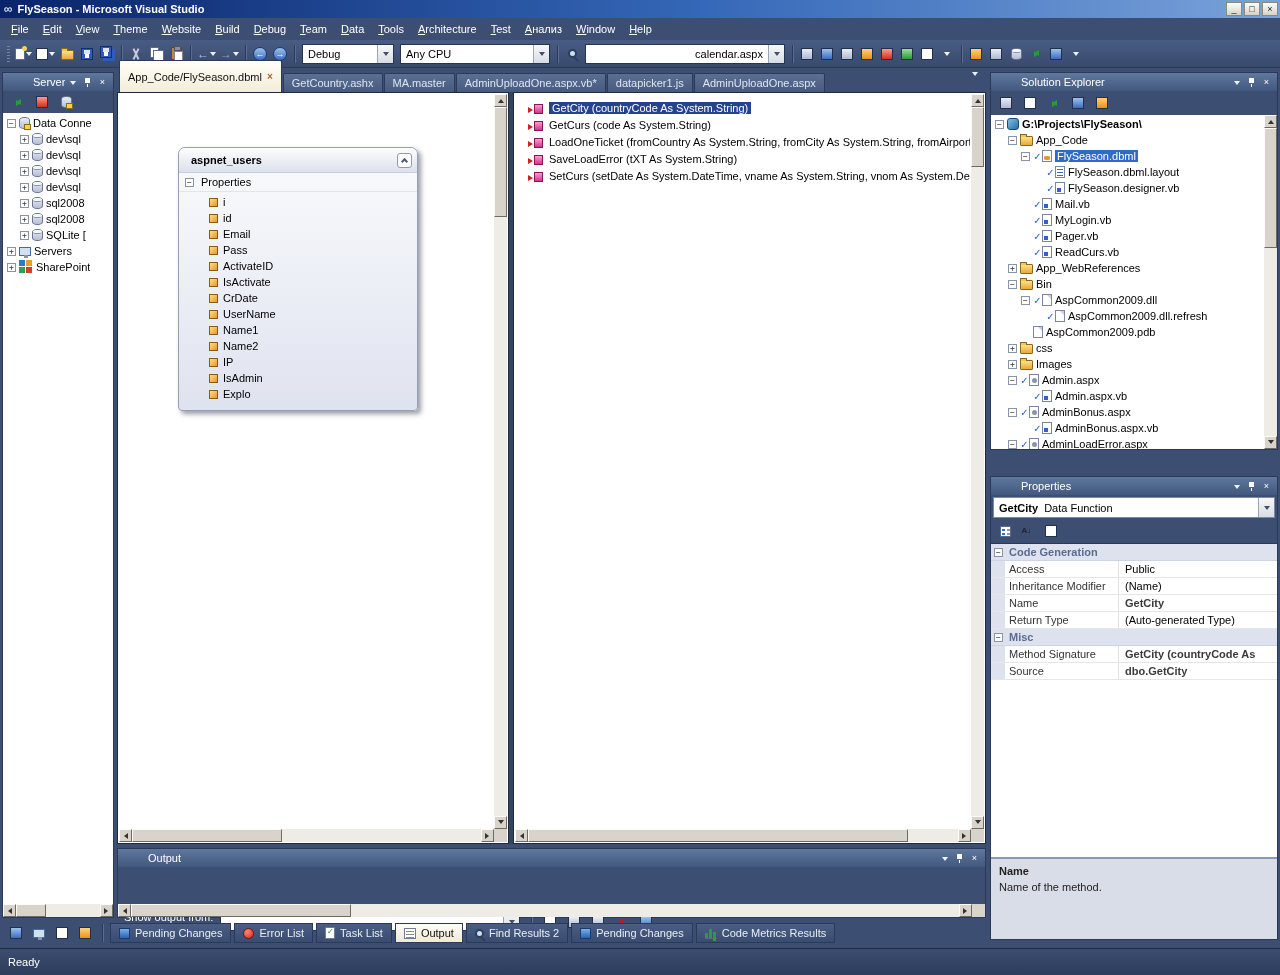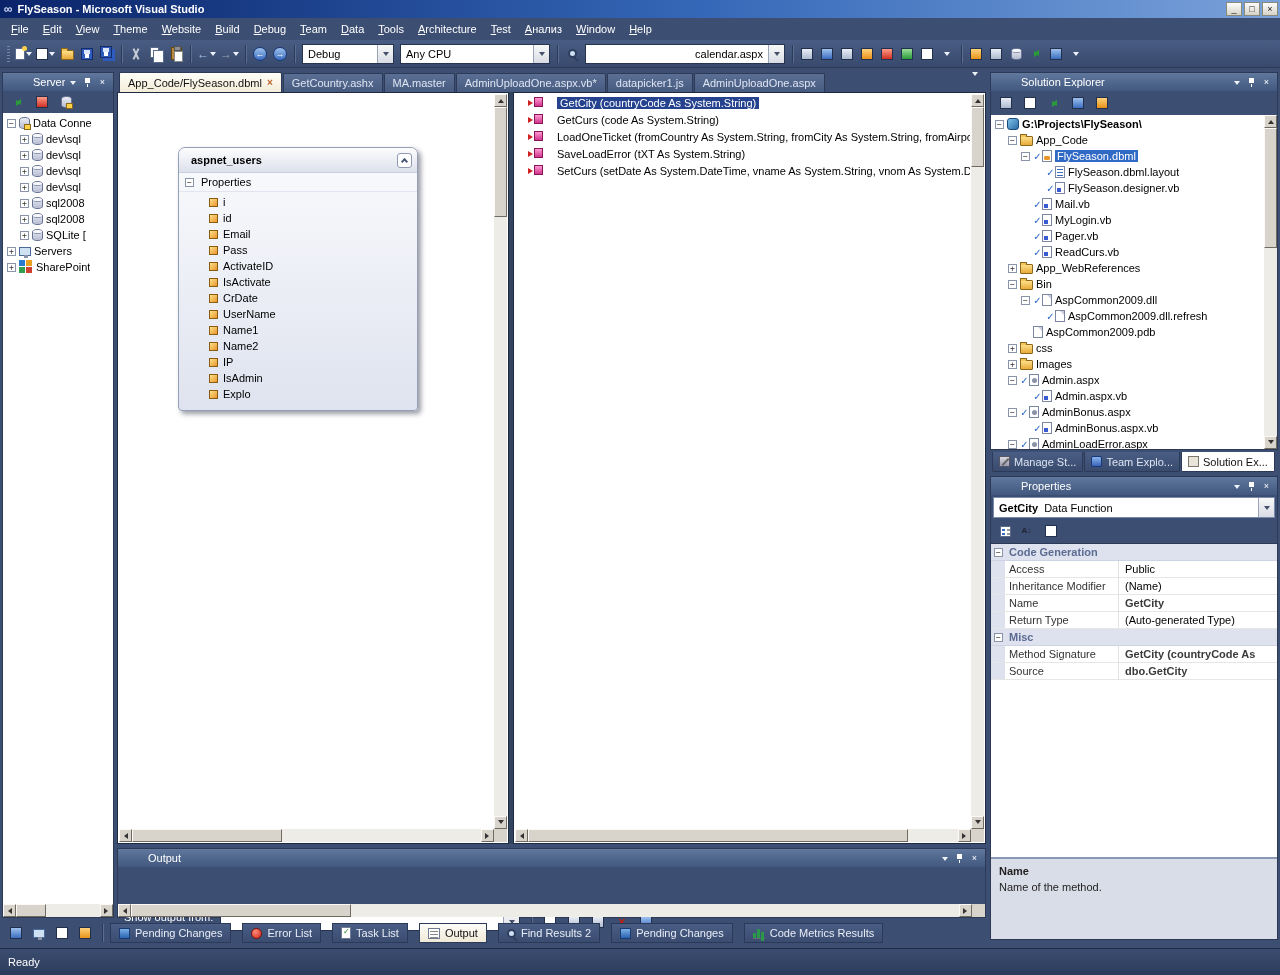--- a/index.html
+++ b/index.html
@@ -60,21 +60,21 @@
   .exp-space{width:12px;flex:none;}
   .check{color:#2a66cc;font-weight:bold;font-size:10px;width:9px;flex:none;text-align:center;}
   .tree-label{margin-left:3px;overflow:hidden;}
   .tree-label.bold{font-weight:bold;}
   .tree-label.sel-label{background:#316ac5;color:#fff;padding:0 2px;}
 
   
   .center-dock{position:absolute;left:117px;top:72px;width:869px;height:846px;}
   .doc-tabs{position:absolute;left:0;top:0;right:0;height:20px;display:flex;align-items:flex-end;gap:1px;padding-left:2px;}
   .doc-tab{height:19px;display:flex;align-items:center;gap:5px;padding:0 8px;background:linear-gradient(#5b6f95,#475b81);border:1px solid #2c3a57;border-bottom:none;border-radius:2px 2px 0 0;color:#dde5f2;white-space:nowrap;}
-  .doc-tab.active{background:linear-gradient(#fffef9,#f3ecd7);color:#111;height:20px;}
+  .doc-tab.active{background:linear-gradient(#fffef9,#f3ecd7);color:#111;height:32px;}
   .doc-tab-close{color:#b8602a;font-weight:bold;font-size:10px;}
   .tab-dd{margin-left:auto;align-self:center;margin-right:8px;}
   .designer{position:absolute;left:0;top:20px;right:0;height:752px;background:#33445f;}
   .pane{position:absolute;top:0;bottom:0;background:#fff;border:1px solid #1e2a42;}
   .pane-l{left:0;width:392px;}
   .pane-r{left:396px;right:0;}
   .pane .vscroll{right:1px;top:1px;bottom:14px;}
   .pane .hscroll{left:1px;right:14px;bottom:1px;}
   .pane .sb-corner{right:1px;bottom:1px;}
 
@@ -82,21 +82,21 @@
   .entity{position:absolute;left:60px;top:54px;width:240px;border:1px solid #94a0b8;border-radius:7px 7px 4px 4px;background:linear-gradient(#fafbfd,#dfe3ef);box-shadow:3px 3px 5px rgba(30,35,55,.45);}
   .entity-header{height:25px;display:flex;align-items:center;padding:0 5px 0 12px;border-bottom:1px solid #c8cede;border-radius:7px 7px 0 0;background:linear-gradient(#fdfdfe,#dde1ec);font-weight:bold;}
   .entity-collapse{margin-left:auto;width:15px;height:15px;border:1px solid #8f9ab2;border-radius:3px;background:#fff;display:flex;align-items:center;justify-content:center;}
   .chev{width:5px;height:5px;border-left:2px solid #4a5a7a;border-top:2px solid #4a5a7a;transform:rotate(45deg);margin-top:3px;}
   .entity-section{display:flex;align-items:center;gap:4px;height:19px;padding-left:6px;border-bottom:1px solid #e2e5ef;}
   .entity-fields{padding:2px 0 8px 0;}
   .field-row{display:flex;align-items:center;gap:5px;height:16px;padding-left:30px;}
 
   
   .method-list{position:absolute;left:2px;top:4px;right:15px;bottom:15px;overflow:hidden;}
-  .method-row{display:flex;align-items:flex-start;height:17px;white-space:nowrap;padding-left:18px;gap:8px;}
+  .method-row{display:flex;align-items:flex-end;height:17px;white-space:nowrap;padding-left:18px;}
   .method-label{margin-left:6px;overflow:hidden;}
   .method-label.sel-label{background:#24428e;color:#fff;padding:0 3px;}
 
   
   .output-panel{position:absolute;left:0;top:776px;right:0;height:70px;background:#3c4e72;border:1px solid #2c3a57;}
   .output-toolbar{height:26px;display:flex;align-items:flex-start;gap:4px;padding-left:6px;color:#fff;margin-top:44px;}
   .out-combo{width:300px;}
   .output-panel .hscroll{left:0;right:13px;bottom:0;}
   .output-panel .sb-corner{right:0;bottom:0;}
 
@@ -810,34 +810,20 @@
             <span class="t-u"></span>
           </span>
         <span class="sb-thumb" style="height:120px;"></span>
         <span style="flex:1;"></span>
         <span class="sb-btn">
             <span class="t-d"></span>
           </span>
       </div>
     </div>
 
-    <div class="tw-tabs">
-        <div class="tw-tab">
-          <span class="ico ico-manage"></span>
-          <span class="tw-tab-label">Manage St...</span>
-        </div>
-        <div class="tw-tab">
-          <span class="ico ico-team"></span>
-          <span class="tw-tab-label">Team Explo...</span>
-        </div>
-        <div class="tw-tab active">
-          <span class="ico ico-solution"></span>
-          <span class="tw-tab-label">Solution Ex...</span>
-        </div>
-      </div>
 
     <div class="props-panel">
       <div class="panel-title">
         <span class="panel-title-text">Properties</span>
         <span class="pt-btn">
             <span class="tri d w"></span>
           </span>
         <span class="pt-btn">
             <span class="pin"></span>
           </span>
@@ -909,21 +895,21 @@
     <span class="tbtn">
         <span class="ico ico-servers"></span>
       </span>
     <span class="tbtn">
         <span class="ico isq page"></span>
       </span>
     <span class="tbtn">
         <span class="ico isq orange"></span>
       </span>
     <span class="sep"></span>
-    <span style="display:flex;gap:11px;align-items:center;">
+    <span style="display:flex;gap:3px;align-items:center;">
         <div class="panel-btn">
           <span class="ico ico-pending"></span>
           <span class="panel-btn-label">Pending Changes</span>
         </div>
         <div class="panel-btn">
           <span class="ico ico-error"></span>
           <span class="panel-btn-label">Error List</span>
         </div>
         <div class="panel-btn">
           <span class="ico ico-task"></span>

